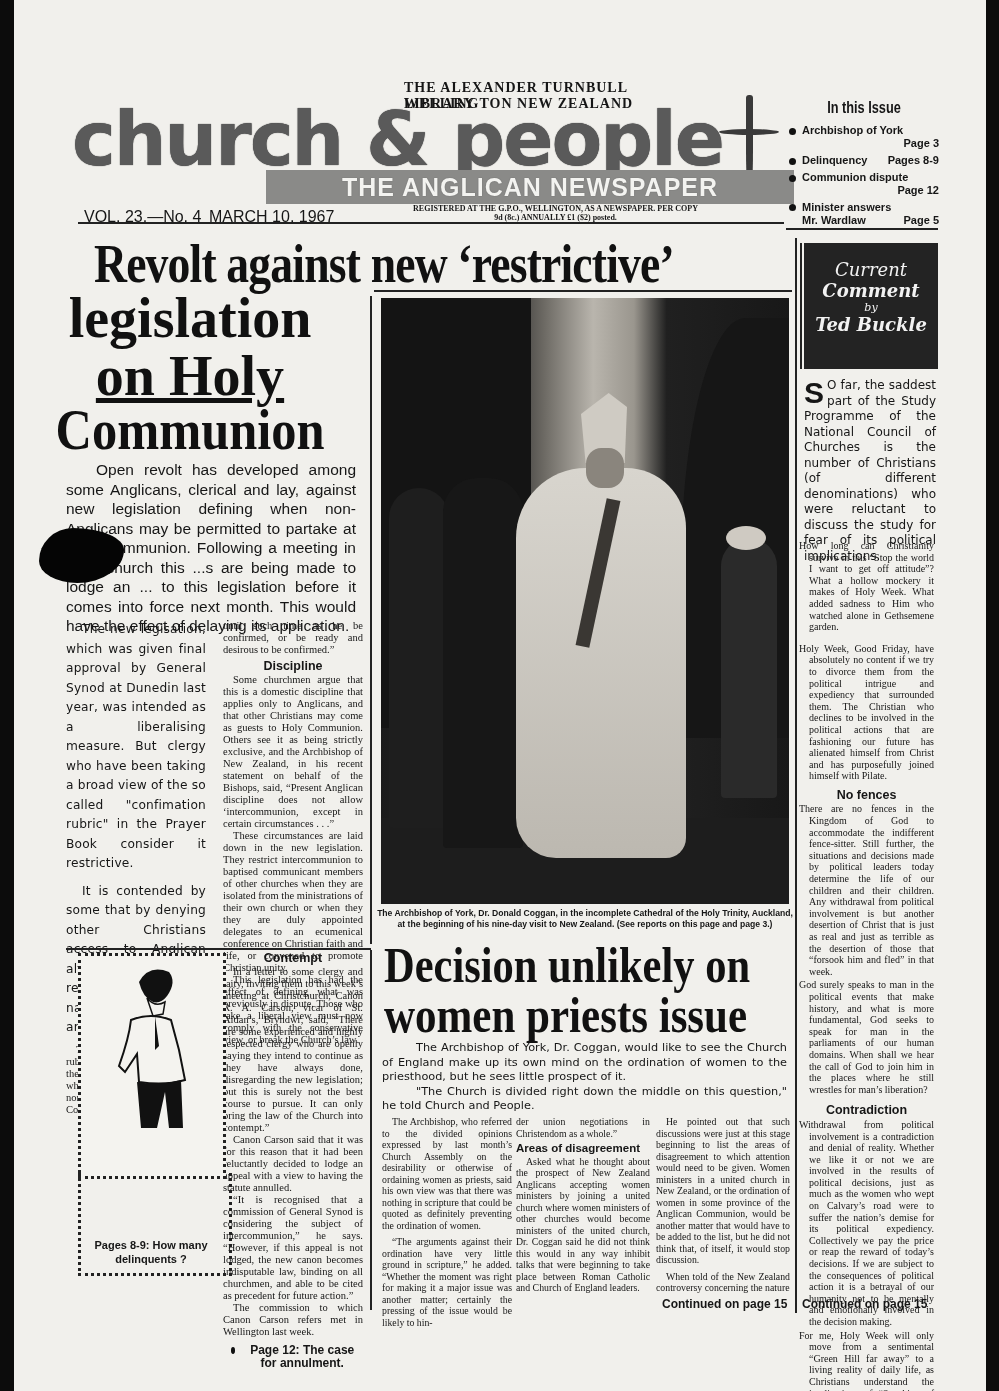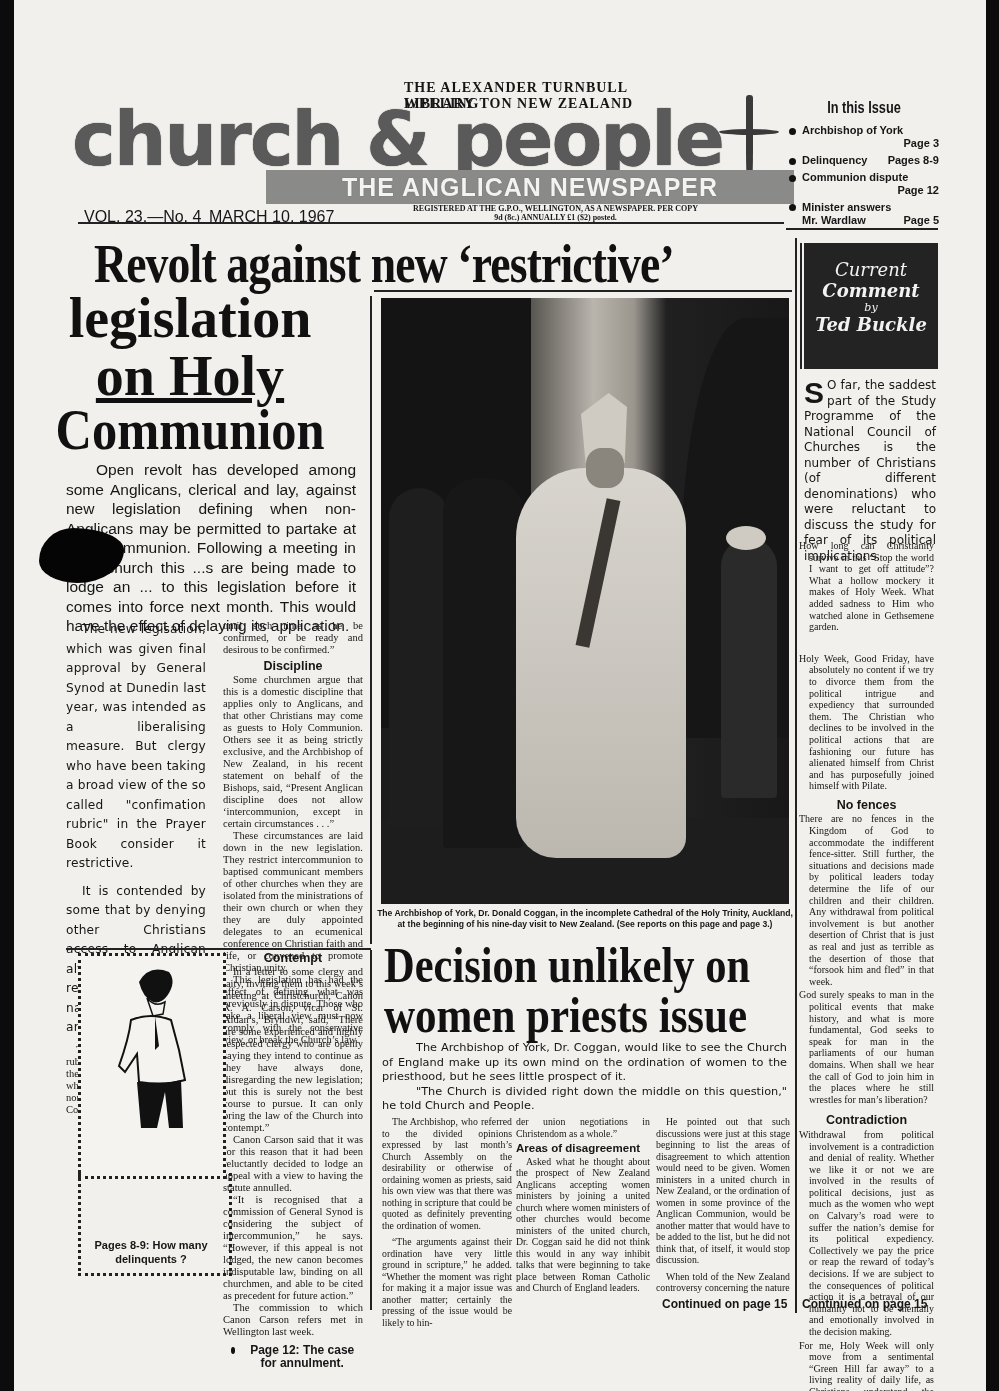--- a/index.html
+++ b/index.html
@@ -188,21 +188,21 @@
     <div style="font-size:11px;">by</div>
     <div style="font-size:18px;font-weight:bold;">Ted Buckle</div>
   </div>
   <div class="abs vrule" style="left:786px;top:243px;height:126px;"></div>
 
   <div class="abs cc-intro" style="left:790px;top:378px;width:132px;">
     <span class="dropcap">S</span><span>O far, the saddest part of the Study Programme of the National Council of Churches is the number of Christians (of different denominations) who were reluctant to discuss the study for fear of its political implications.</span>
   </div>
   <div class="abs body hang" style="left:785px;top:540px;width:135px;font-size:10px;line-height:11.6px;">
     <p>How long can Christianity survive in this “Stop the world I want to get off attitude”? What a hollow mockery it makes of Holy Week. What added sadness to Him who watched alone in Gethsemene garden.</p>
-    <p style="margin-top:20px;">Holy Week, Good Friday, have absolutely no content if we try to divorce them from the political intrigue and expediency that surrounded them. The Christian who declines to be involved in the political actions that are fashioning our future has alienated himself from Christ and has purposefully joined himself with Pilate.</p>
+    <p style="margin-top:10px;">Holy Week, Good Friday, have absolutely no content if we try to divorce them from the political intrigue and expediency that surrounded them. The Christian who declines to be involved in the political actions that are fashioning our future has alienated himself from Christ and has purposefully joined himself with Pilate.</p>
     <div class="subhead" style="margin:8px 0 2px;">No fences</div>
     <p>There are no fences in the Kingdom of God to accommodate the indifferent fence-sitter. Still further, the situations and decisions made by political leaders today determine the life of our children and their children. Any withdrawal from political involvement is but another desertion of Christ that is just as real and just as terrible as the desertion of those that “forsook him and fled” in that week.</p>
     <p style="margin-top:2px;">God surely speaks to man in the political events that make history, and what is more fundamental, God seeks to speak for man in the parliaments of our human domains. When shall we hear the call of God to join him in the places where he still wrestles for man’s liberation?</p>
     <div class="subhead" style="margin:10px 0 2px;">Contradiction</div>
     <p>Withdrawal from political involvement is a contradiction and denial of reality. Whether we like it or not we are involved in the results of political decisions, just as much as the women who wept on Calvary’s road were to suffer the nation’s demise for its political expediency. Collectively we pay the price or reap the reward of today’s decisions. If we are subject to the consequences of political action it is a betrayal of our humanity not to be mentally and emotionally involved in the decision making.</p>
     <p style="margin-top:2px;">For me, Holy Week will only move from a sentimental “Green Hill far away” to a living reality of daily life, as Christians understand the implications of “Speaking of God in a political fashion”. The cost of human identification with Christ must be measured in the same kind of dangerous involvement that was the measure of his life. While lawfully subject to Caesar he could call</p>
   </div>
   <div class="abs cont" style="left:788px;top:1297px;">Continued on page 15</div>
 
 </div>

